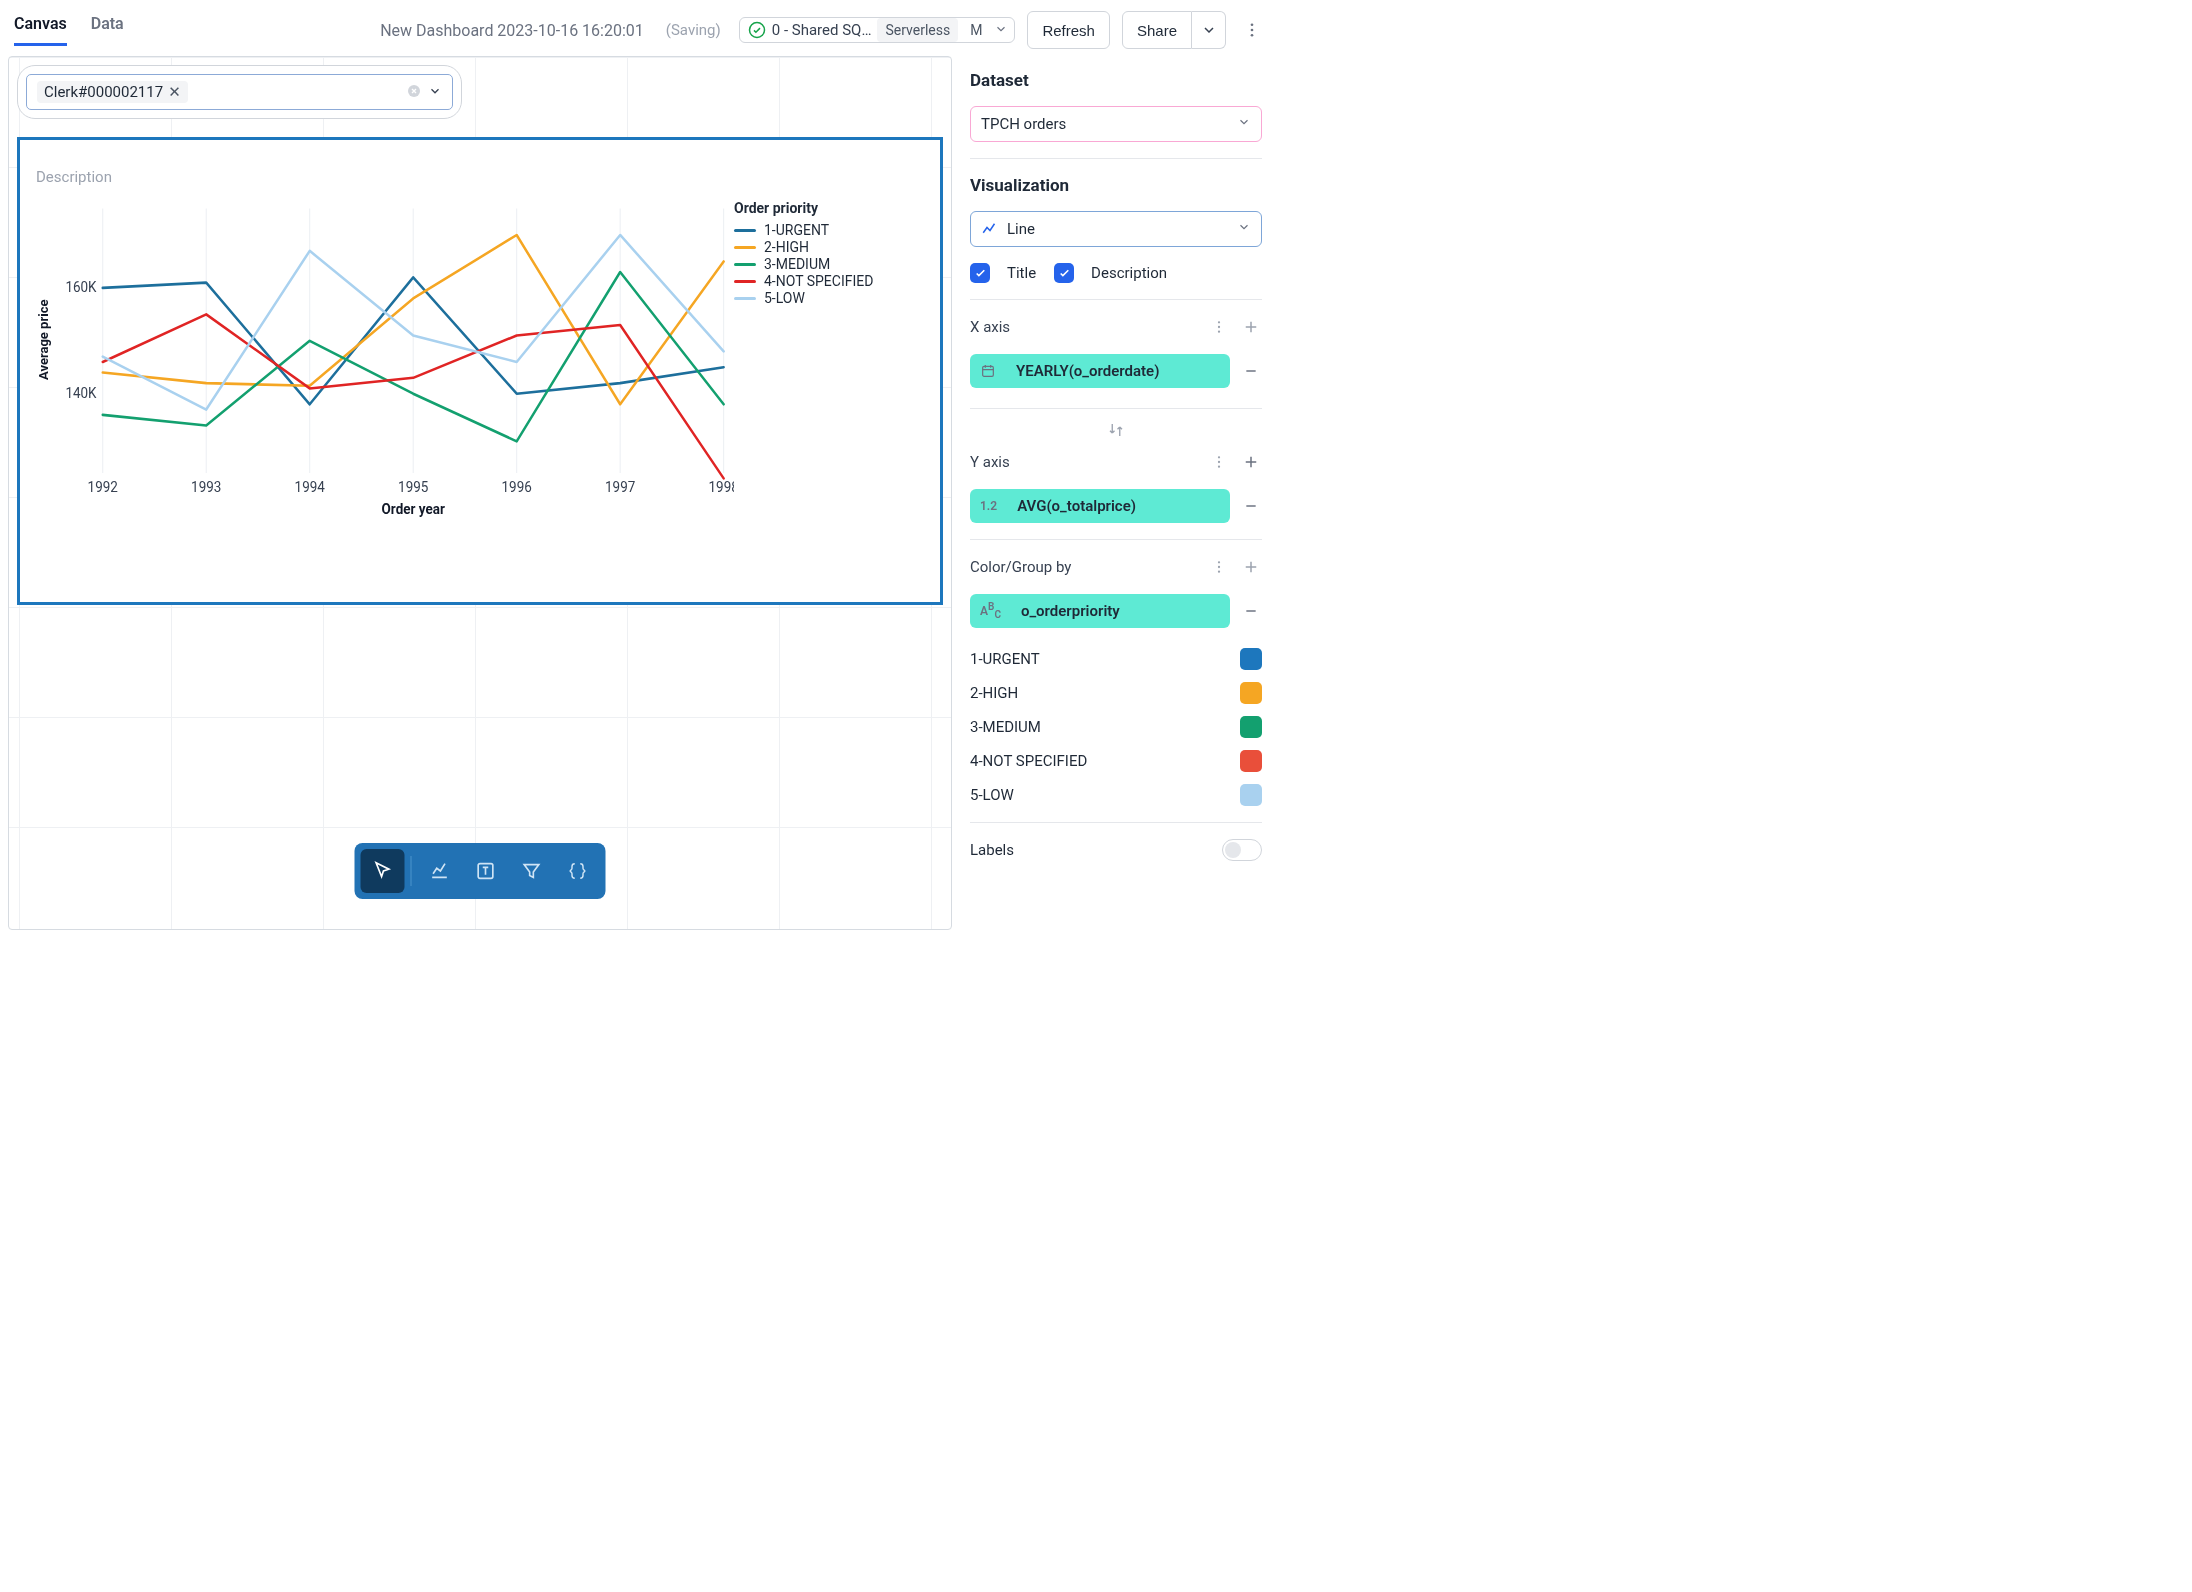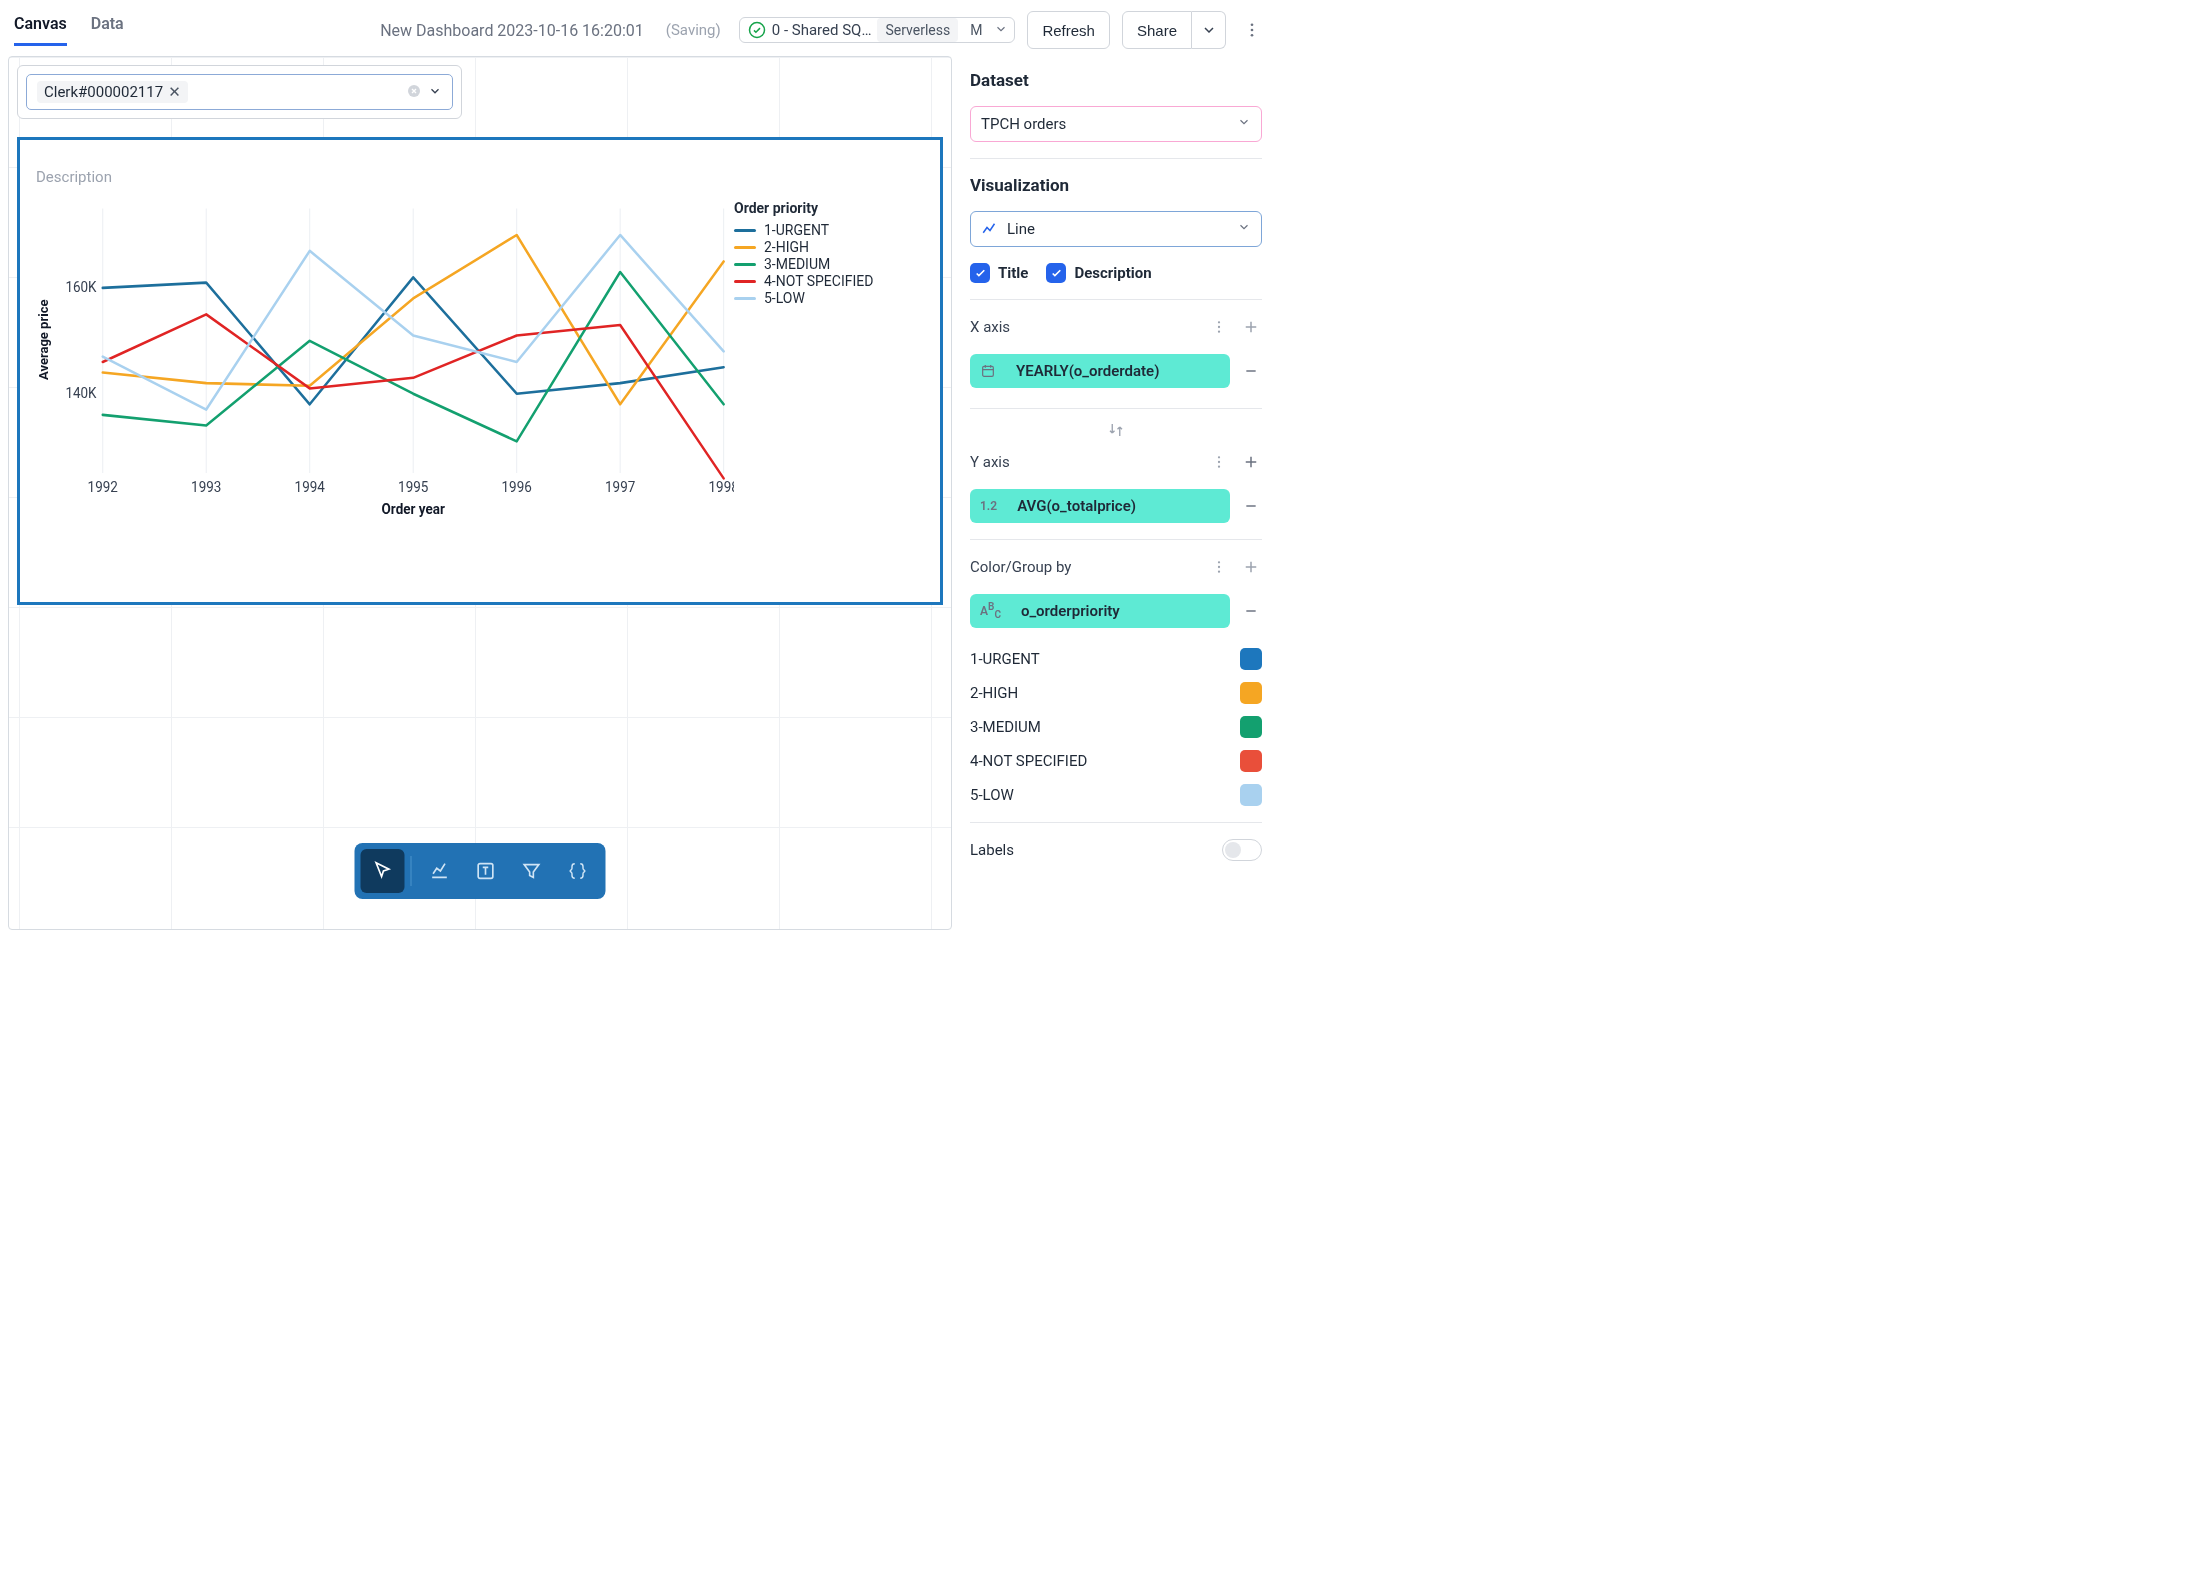--- a/index.html
+++ b/index.html
@@ -69,21 +69,21 @@
 }
 .side-panel {
   width: 328px; padding: 18px 18px 12px 18px;
   display: flex; flex-direction: column; gap: 16px;
   overflow-y: auto;
 }
 
 
 .filter-box {
   position: absolute; top: 8px; left: 8px;
-  background: #fff; border: 1px solid #d1d5db; border-radius: 6px;
+  background: #fff; border: 1px solid #d1d5db; border-radius: 18px;
   padding: 8px; display:flex; align-items:center; gap:6px;
   width: 445px;
 }
 .filter-input {
   border: 1px solid #8caad7; border-radius: 5px; background: #fff;
   padding: 6px 10px; display:flex; align-items:center; gap:6px; flex:1;
 }
 .chip {
   background: #f3f4f6; border-radius: 4px; padding: 2px 7px;
   display:inline-flex; align-items:center; gap:5px; font-size: 15px;
@@ -133,21 +133,21 @@
 .select.outlined-blue { border-color:#7ea6d8; }
 .select .chev { margin-left:auto; color:#6b7280; }
 hr.sep { border:none; border-top:1px solid #e5e7eb; }
 
 .check-row { display:flex; gap:18px; align-items:center; }
 .checkbox {
   width:20px; height:20px; border-radius:5px; background:#2563eb;
   display:inline-flex; align-items:center; justify-content:center;
 }
 .checkbox svg { stroke:#fff; }
-.chk-lbl { font-size:15px; font-weight:700; }
+.chk-lbl { font-size:15px; font-weight:400;margin-left:9px; }
 
 .axis-head { display:flex; align-items:center; gap:10px; }
 .axis-head .nm { font-size:15px; color:#374151; flex:1; }
 .icon-btn { color:#6b7280; cursor:pointer; width:22px; height:22px; display:flex;align-items:center;justify-content:center;}
 .field-chip {
   background:#5eead4; border-radius:6px; padding: 8px 10px;
   display:flex; align-items:center; gap:20px; font-size:15px; font-weight:600;
 }
 .field-chip .mini { color:#6b7280; font-weight:600; font-size:12px; }
 .field-row { display:flex; align-items:center; gap:10px; }

